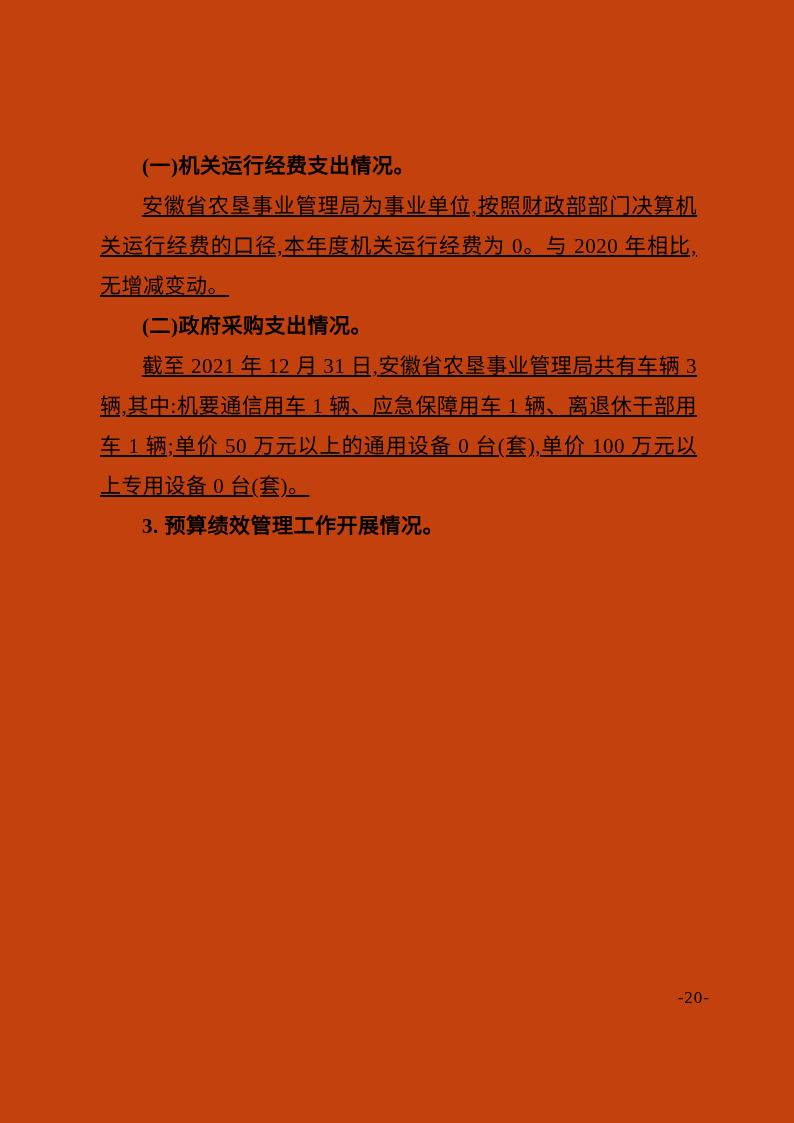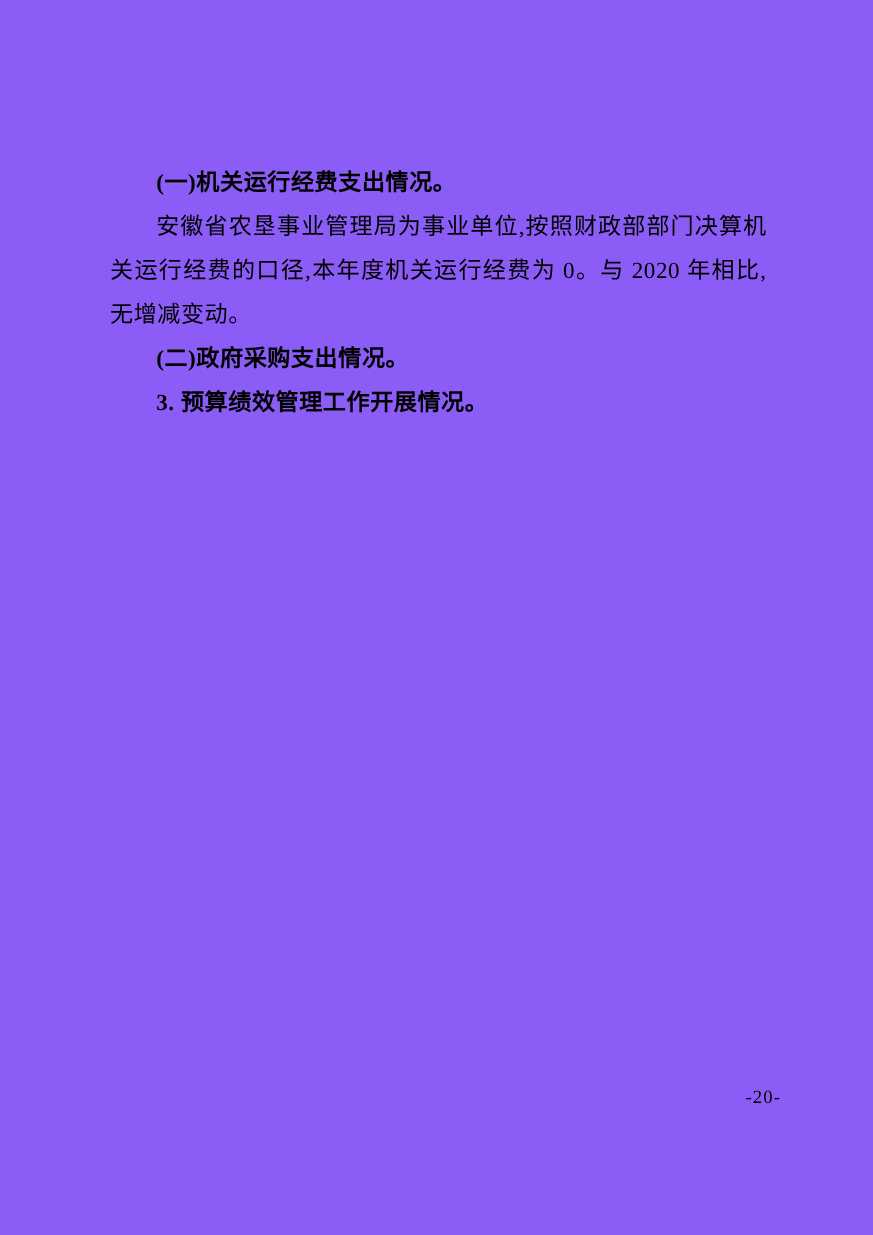--- a/index.html
+++ b/index.html
@@ -3,21 +3,21 @@
 <meta charset="utf-8">
 <style>
   * { margin: 0; padding: 0; box-sizing: border-box; }
   html, body { background: #ffffff; }
 
   .page {
     position: relative;
     width: 794px;
     height: 1123px;
     margin: 0 auto;
-    background: #8b5cf6;
+    background: #c2410c;
     color: #000000;
     font-family: "Liberation Serif", serif;
     overflow: hidden;
   }
 
   .content {
     position: absolute;
     left: 100px;
     top: 146px;
     width: 597px;
@@ -27,20 +27,21 @@
     letter-spacing: 0.5px;
   }
 
   .heading {
     font-weight: bold;
     text-indent: 2em;
   }
 
   .para {
     text-indent: 2em;
+    text-decoration: underline;
   }
 
   .page-number {
     position: absolute;
     top: 986px;
     right: 84px;
     font-size: 17px;
     line-height: 24px;
     letter-spacing: 1px;
     font-family: "Liberation Serif", serif;
@@ -50,19 +51,20 @@
 <body>
 
 <div class="page">
   <div class="content">
 
     <p class="heading">(一)机关运行经费支出情况。</p>
     <p class="para">安徽省农垦事业管理局为事业单位,按照财政部部门决算机关运行经费的口径,本年度机关运行经费为 0。与 2020 年相比,无增减变动。</p>
 
     <p class="heading">(二)政府采购支出情况。</p>
 
+    <p class="para">截至 2021 年 12 月 31 日,安徽省农垦事业管理局共有车辆 3 辆,其中:机要通信用车 1 辆、应急保障用车 1 辆、离退休干部用车 1 辆;单价 50 万元以上的通用设备 0 台(套),单价 100 万元以上专用设备 0 台(套)。</p>
 
     <p class="heading">3. 预算绩效管理工作开展情况。</p>
 
   </div>
 
   <div class="page-number">-20-</div>
 </div>
 
 </body></html>

